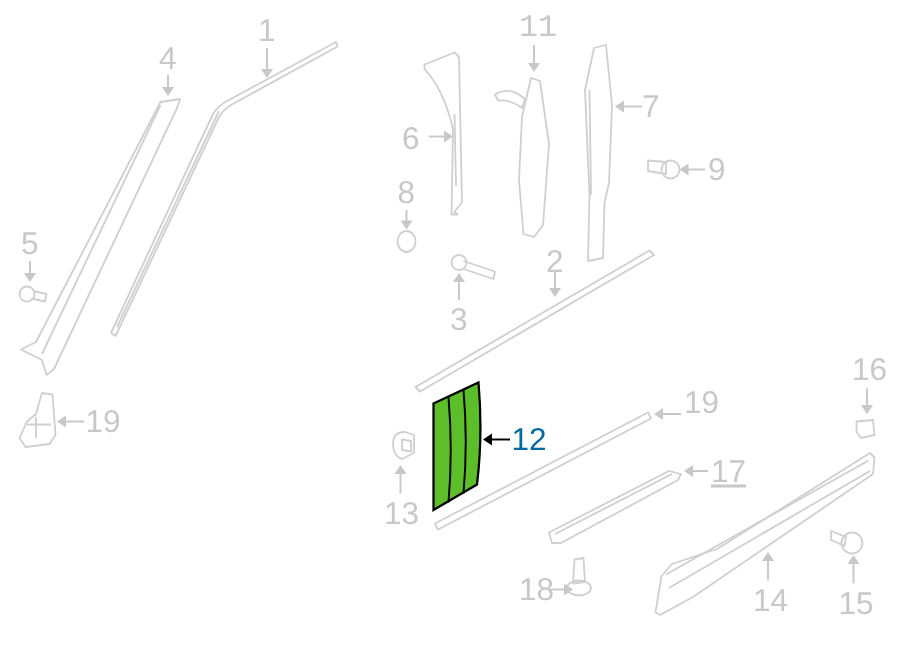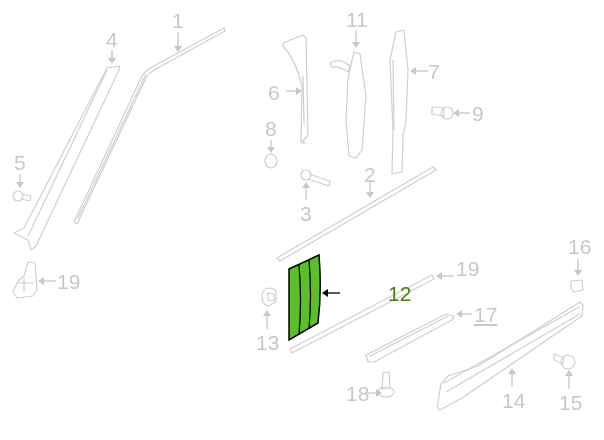--- a/index.html
+++ b/index.html
@@ -1,19 +1,19 @@
 <!DOCTYPE html>
 <html><head>
 <meta charset="utf-8">
 <style>
   html, body { margin: 0; padding: 0; background: #ffffff; }
   body { width: 604px; height: 440px; position: relative; overflow: hidden; font-family: "Liberation Sans", sans-serif; }
   svg#diagram { position: absolute; left: 0; top: 0; }
   .callout { position: absolute; font-family: "Liberation Sans", sans-serif; font-size: 21px; color: #c8c8c8; line-height: 1; }
-  .callout.active { color: #4d7c0f; margin-left: 47px; }
+  .callout.active { color: #0369a1; }
   .part { fill: none; stroke: #cfcfcf; stroke-width: 1.2; stroke-linejoin: round; }
   .arrow { stroke: #c8c8c8; stroke-width: 1.3; fill: none; }
   .arrowhead { fill: #c8c8c8; }
   .arrow.active { stroke: #000; }
   .arrowhead.active { fill: #000; }
 </style>
 </head>
 <body>
 
 <svg id="diagram" width="604" height="440" viewBox="0 0 604 440">
@@ -145,21 +145,21 @@
 <div class="callout" style="left:172px;top:10px;">1</div>
 <div class="callout" style="left:364px;top:164px;">2</div>
 <div class="callout" style="left:300px;top:203px;">3</div>
 <div class="callout" style="left:106px;top:29px;">4</div>
 <div class="callout" style="left:14px;top:152px;">5</div>
 <div class="callout" style="left:268px;top:82px;">6</div>
 <div class="callout" style="left:428px;top:61px;">7</div>
 <div class="callout" style="left:265px;top:118px;">8</div>
 <div class="callout" style="left:472px;top:103px;">9</div>
 <div class="callout" style="left:57px;top:271px;">19</div>
-<div class="callout" style="left:346px;top:9px;">11</div>
+<div class="callout" style="left:346px;top:9px;font-family:Liberation Mono, monospace;">11</div>
 <div class="callout active" style="left:341px;top:283px;">12</div>
 <div class="callout" style="left:256px;top:332px;">13</div>
 <div class="callout" style="left:502px;top:390px;">14</div>
 <div class="callout" style="left:559px;top:392px;">15</div>
 <div class="callout" style="left:568px;top:236px;">16</div>
 <div class="callout" style="left:474px;top:304px;text-decoration:underline;">17</div>
 <div class="callout" style="left:346px;top:383px;">18</div>
 <div class="callout" style="left:456px;top:258px;">19</div>
 
 </body></html>

